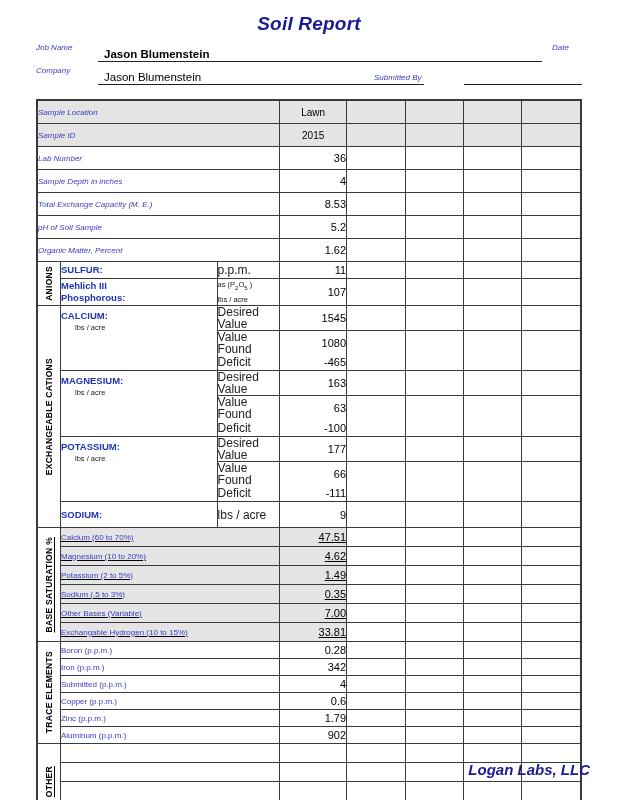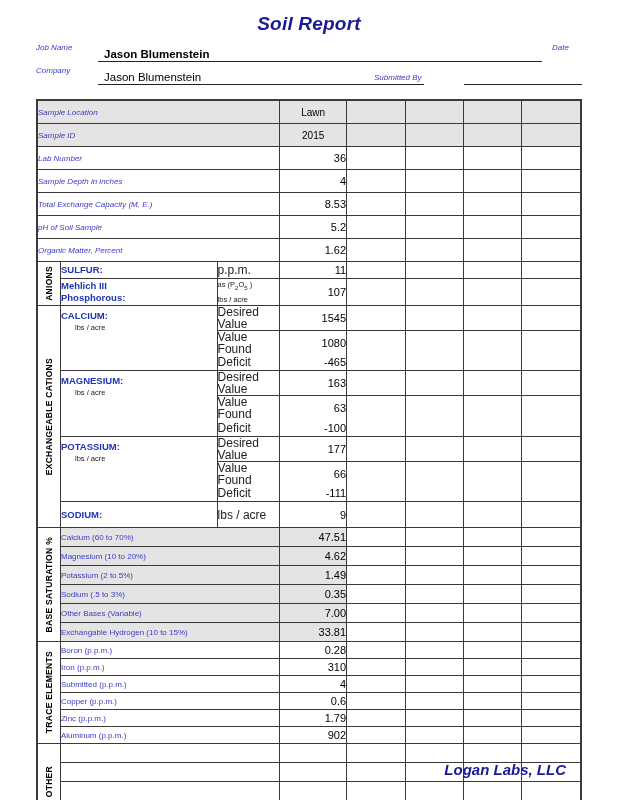--- a/index.html
+++ b/index.html
@@ -184,26 +184,26 @@
     color: #000;
   }
   .shade { background: #e4e4e4 !important; }
 
   .thick-left { border-left: 1.8px solid #3a3a3a !important; }
   .thick-bot  { border-bottom: 1.6px solid #3a3a3a !important; }
 
   .h23 { height: 23px; }
   .h17 { height: 17px; }
   .h16 { height: 16px; }
-  .h19 { height: 19px; }
+  .h19 { height: 19px; text-decoration: underline; }
   .h26 { height: 26px; }
 
   .footer {
     position: absolute;
-    right: 52px;
+    right: 28px;
     bottom: 22px;
     font-size: 15px;
     font-weight: bold;
     font-style: italic;
     color: #1a1a96;
   }
   sub { font-size: 6px; }
 </style>
 </head>
 <body>
@@ -491,21 +491,21 @@
           </td>
           <td class="rname-plain" colspan="2">Boron (p.p.m.)</td>
           <td class="val thick-left">0.28</td>
           <td></td>
           <td></td>
           <td></td>
           <td></td>
         </tr>
         <tr class="h17">
           <td class="rname-plain" colspan="2">Iron (p.p.m.)</td>
-          <td class="val thick-left">310</td>
+          <td class="val thick-left">342</td>
           <td></td>
           <td></td>
           <td></td>
           <td></td>
         </tr>
         <tr class="h17">
           <td class="rname-plain" colspan="2">Submitted (p.p.m.)</td>
           <td class="val thick-left">4</td>
           <td></td>
           <td></td>

